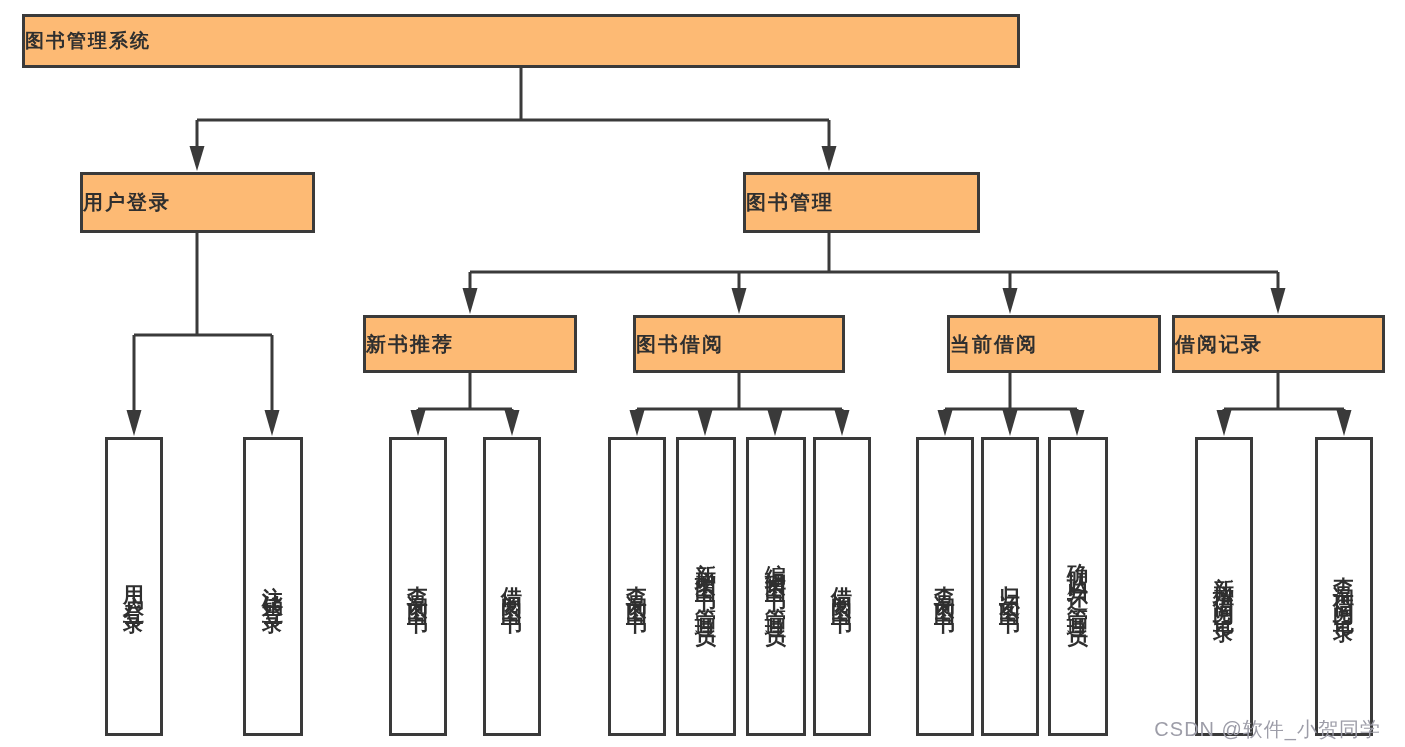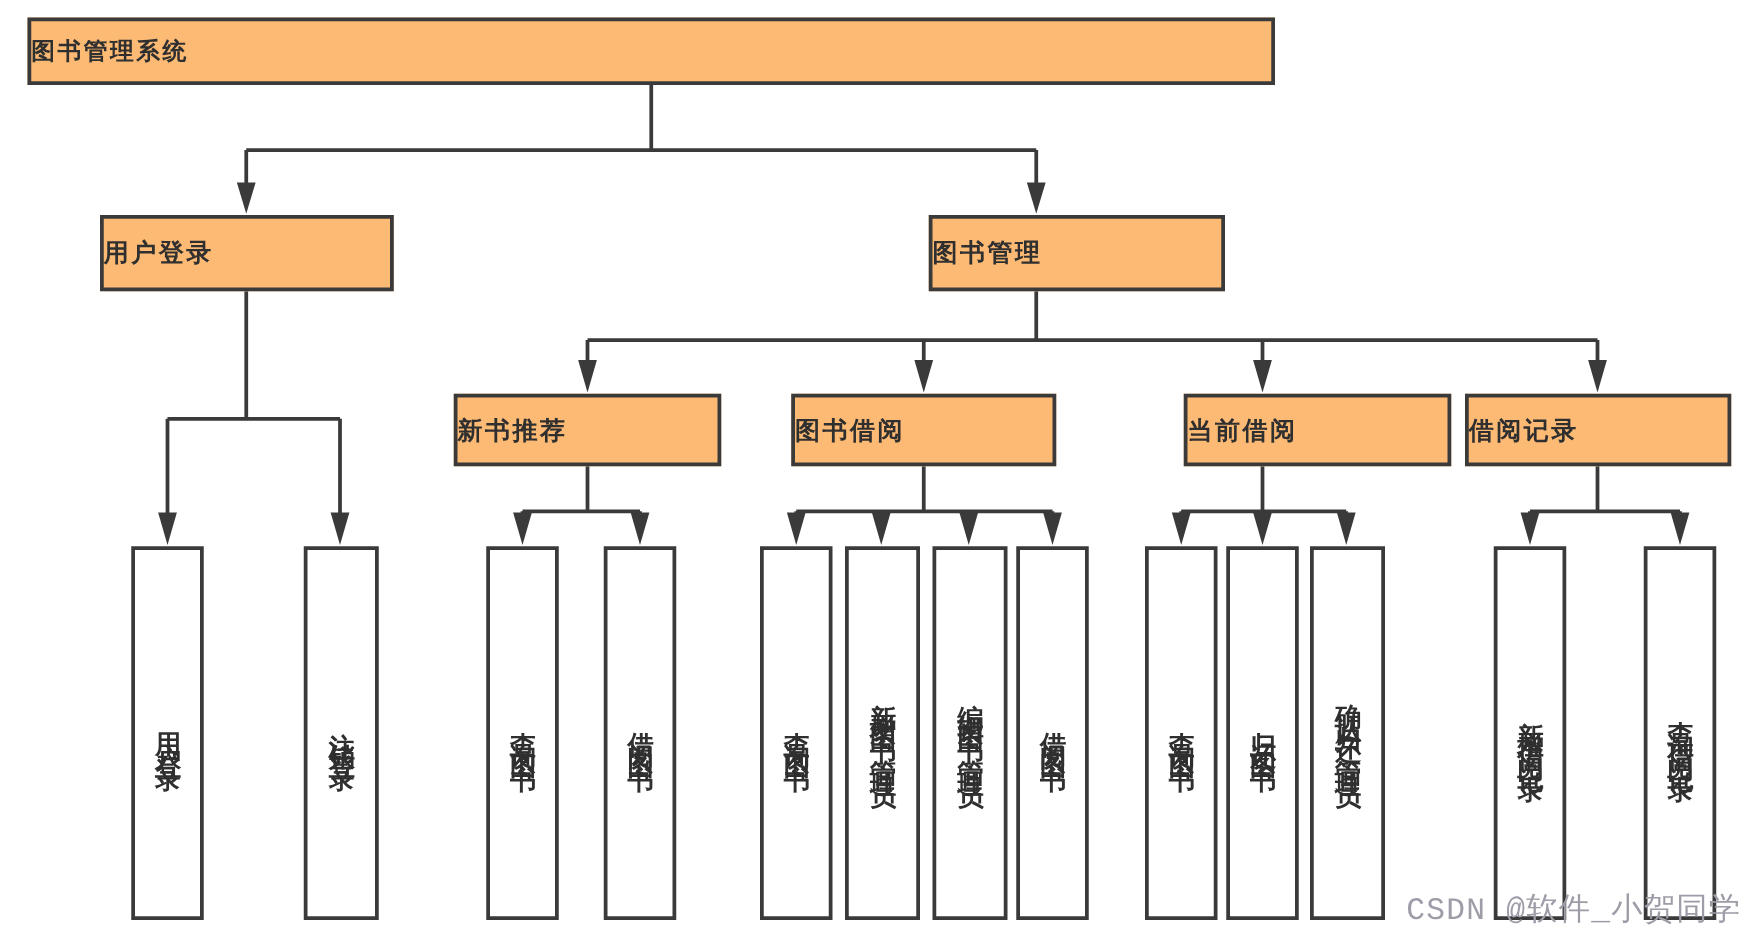--- a/index.html
+++ b/index.html
@@ -58,26 +58,25 @@
     writing-mode: vertical-rl;
     text-orientation: mixed;
     font-size: 21px;
     font-weight: 600;
     letter-spacing: 9px;
     line-height: 1;
     white-space: nowrap;
   }
   .watermark {
     position: absolute;
-    right: 12px;
+    right: 24px;
     bottom: 4px;
-    font-size: 25px;
+    font-size: 20px;
     color: #9d9da8;
     letter-spacing: 1px;
-    font-family: Liberation Mono, monospace;
   }
 </style>
 </head>
 <body>
 
 <div class="canvas">
 
   <svg class="connector-layer" viewBox="0 0 1405 747" xmlns="http://www.w3.org/2000/svg">
 
     <path d="M521 68 V120 M197 120 H829 M197 120 V148 M829 120 V148"></path>

